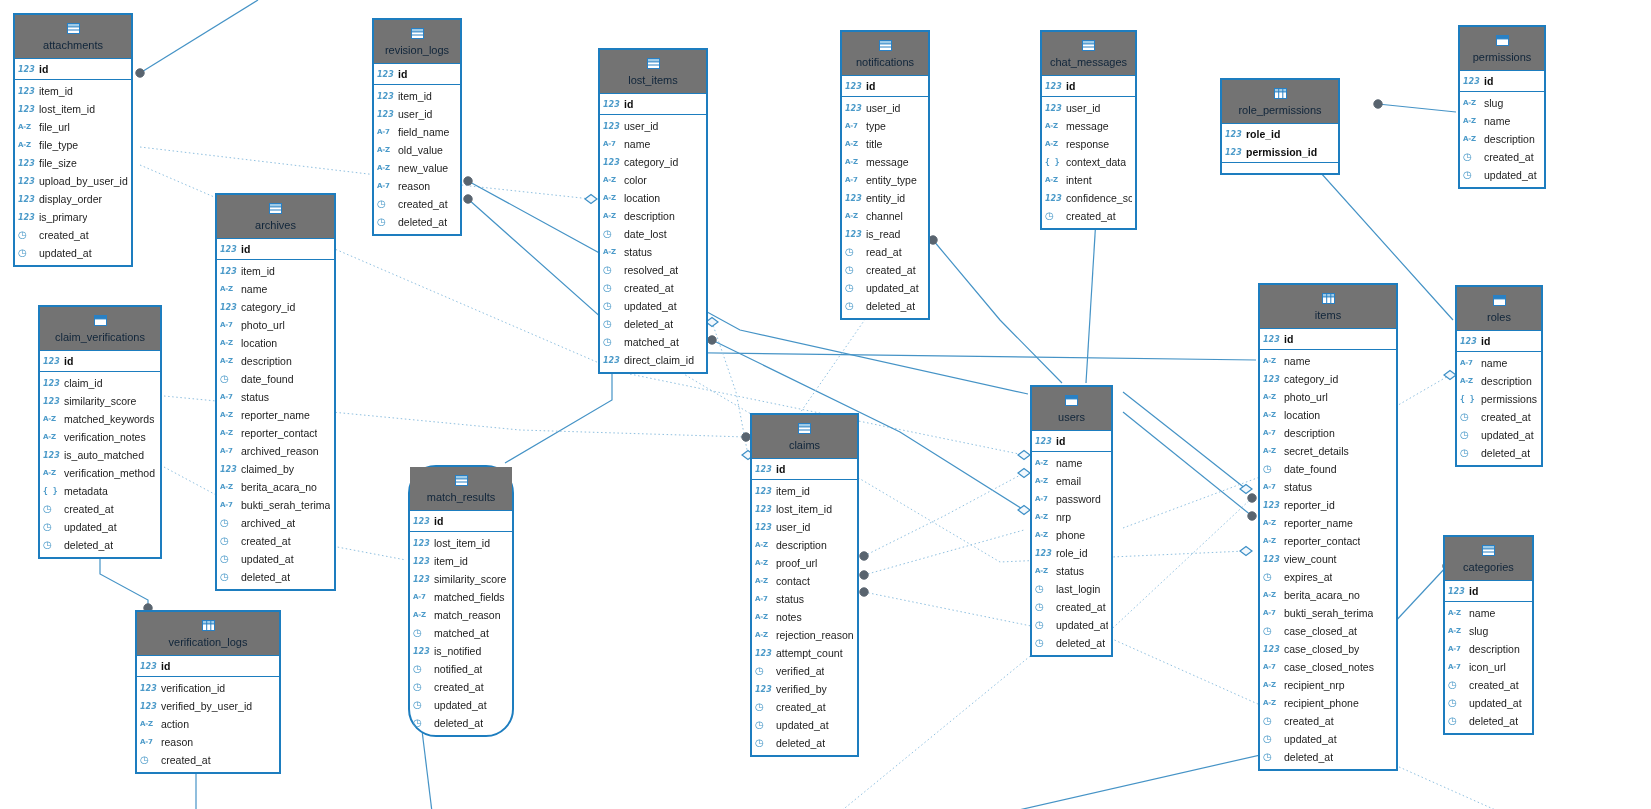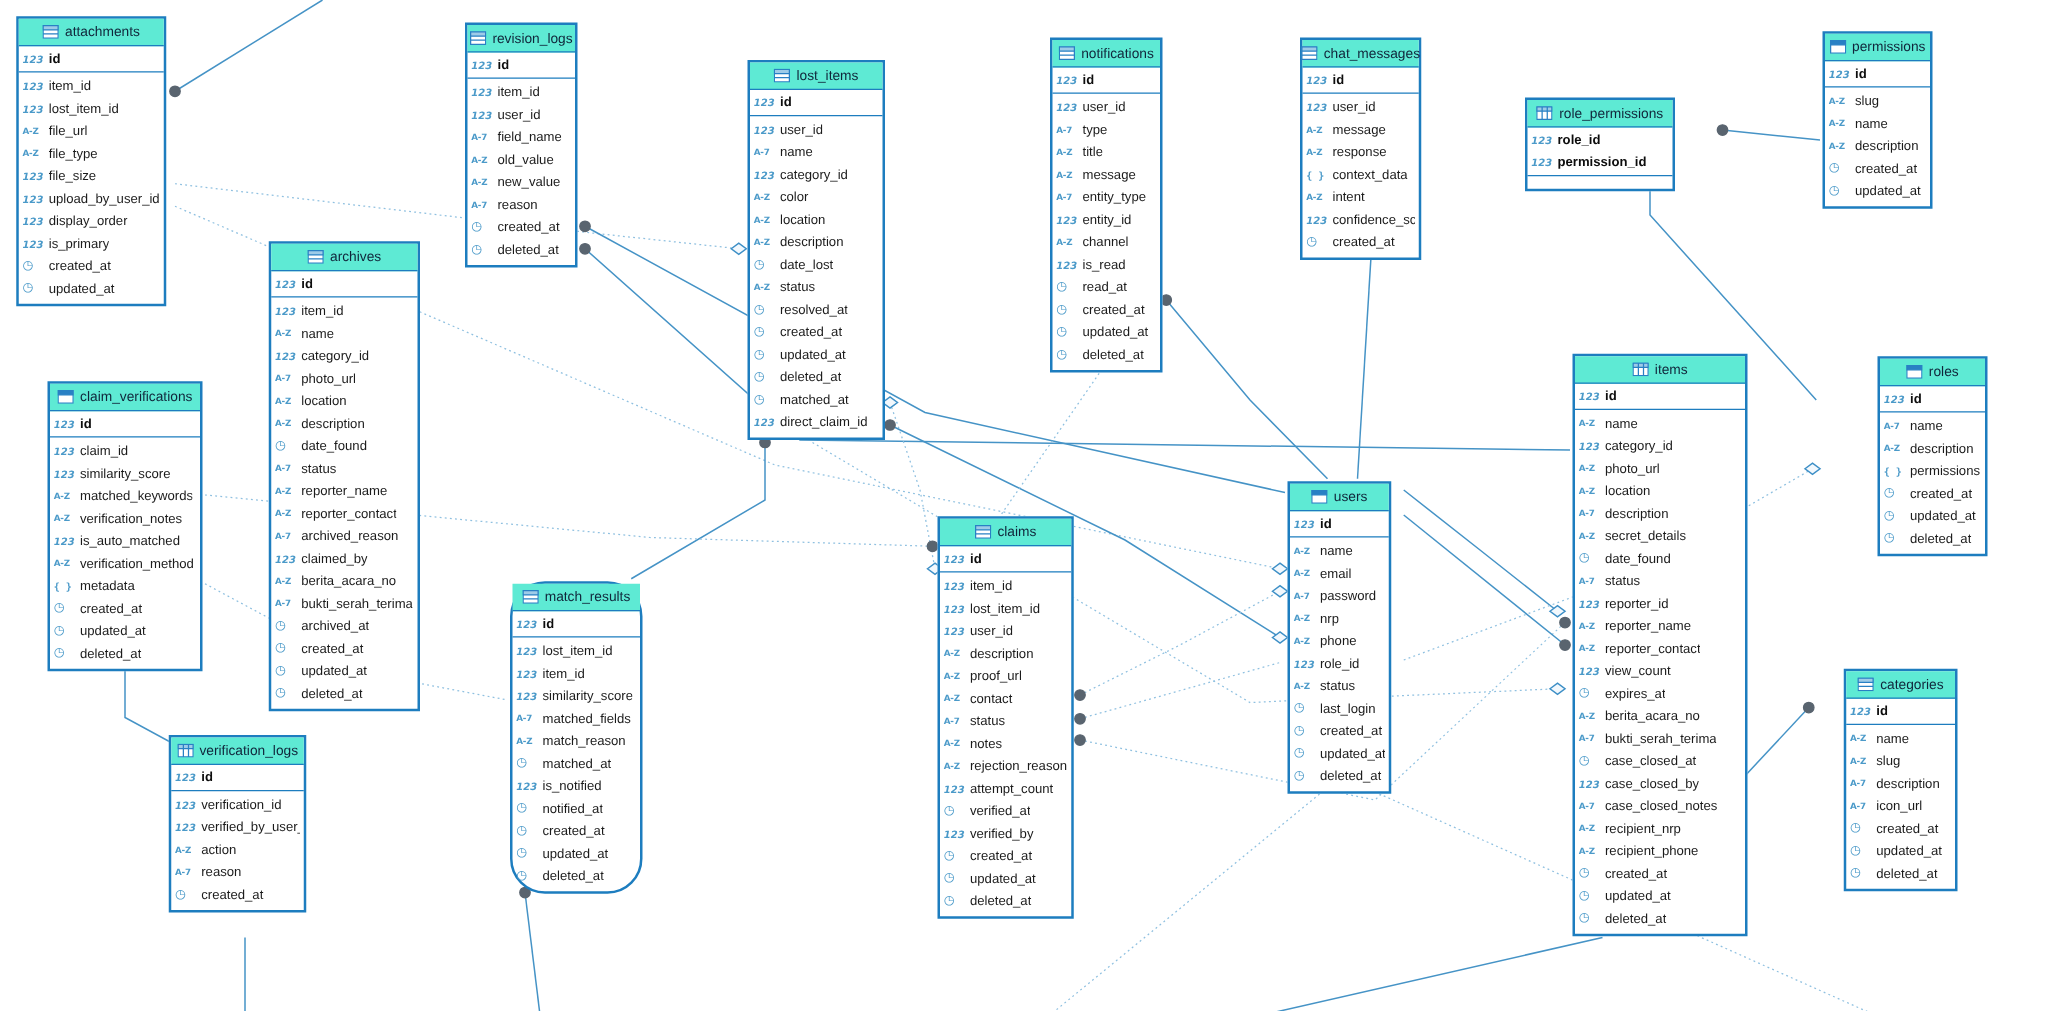--- a/index.html
+++ b/index.html
@@ -6,22 +6,22 @@
   #canvas{position:relative;width:1651px;height:809px;overflow:hidden;background:#ffffff;
           font-family:"Liberation Sans",sans-serif;}
   #edges{position:absolute;left:0;top:0;width:1651px;height:809px;z-index:0;}
   #tables{position:absolute;left:0;top:0;z-index:1;}
   .edge{fill:none;}
   .edge.solid{stroke:#4593c6;stroke-width:1.2;}
   .edge.dotted{stroke:#8fc0e0;stroke-width:1;stroke-dasharray:1.5 2.6;}
   .mcircle{fill:#59646f;stroke:#59646f;}
   .mdiamond{fill:#f2f8fd;stroke:#3d8fc6;stroke-width:1.2;}
   .tbl{position:absolute;background:#ffffff;border:2px solid #1d7dbf;box-sizing:border-box;}
-  .hdr{background:#5eead4;border-bottom:1px solid #1d7dbf;height:21px;display:flex;
-       align-items:center;justify-content:center;gap:5px;padding:0 4px;}
+  .hdr{background:#737373;border-bottom:1px solid #1d7dbf;height:21px;display:flex;
+       align-items:center;justify-content:center;gap:5px;padding:11px 4px;flex-direction:column;}
   .hicon{display:inline-flex;align-items:center;}
   .tname{font-size:11px;color:#10253a;white-space:nowrap;}
   .pks{border-bottom:1px solid #1d7dbf;padding:1px 0;}
   .flds{padding:2px 0 3px 0;min-height:5px;}
   .row{height:18px;display:flex;align-items:center;padding:0 3px;}
   .ticon{flex:0 0 21px;color:#4b9ac9;text-align:left;}
   .t-num{font:italic bold 8px "DejaVu Sans",sans-serif;}
   .t-str,.t-txt{font:bold 7px "DejaVu Sans",sans-serif;letter-spacing:-0.2px;}
   .t-time{font:10px "DejaVu Sans",sans-serif;line-height:1;}
   .t-json{font:bold 8px "DejaVu Sans Mono",monospace;}
@@ -921,21 +921,21 @@
           <div class="row">
             <span class="ticon t-time">◷</span>
             <span class="fname">updated_at</span>
           </div>
           <div class="row">
             <span class="ticon t-time">◷</span>
             <span class="fname">deleted_at</span>
           </div>
         </div>
       </div>
-      <div class="tbl" style="left: 1455px; top: 285px; width: 88px; margin-left: 47px;">
+      <div class="tbl" style="left: 1455px; top: 285px; width: 88px;">
         <div class="hdr">
           <span class="hicon">
             <svg width="13" height="11" viewBox="0 0 13 11">
               <rect x="0.5" y="0.5" width="12" height="10" fill="#ffffff" stroke="#2980c4"></rect>
               <rect x="0.5" y="0.5" width="12" height="3.4" fill="#2980c4" stroke="#2980c4"></rect>
             </svg>
           </span>
           <span class="tname">roles</span>
         </div>
         <div class="pks">
@@ -964,21 +964,21 @@
           <div class="row">
             <span class="ticon t-time">◷</span>
             <span class="fname">updated_at</span>
           </div>
           <div class="row">
             <span class="ticon t-time">◷</span>
             <span class="fname">deleted_at</span>
           </div>
         </div>
       </div>
-      <div class="tbl" style="left: 1443px; top: 535px; width: 91px; margin-left: 32px;">
+      <div class="tbl" style="left: 1443px; top: 535px; width: 91px;">
         <div class="hdr">
           <span class="hicon">
             <svg width="13" height="11" viewBox="0 0 13 11">
               <rect x="0.5" y="0.5" width="12" height="10" fill="#ffffff" stroke="#2980c4"></rect>
               <rect x="0.5" y="0.5" width="12" height="3.4" fill="#9ecbe8" stroke="#2980c4"></rect>
               <line x1="0.5" y1="7" x2="12.5" y2="7" stroke="#2980c4"></line>
             </svg>
           </span>
           <span class="tname">categories</span>
         </div>
@@ -1012,21 +1012,21 @@
           <div class="row">
             <span class="ticon t-time">◷</span>
             <span class="fname">updated_at</span>
           </div>
           <div class="row">
             <span class="ticon t-time">◷</span>
             <span class="fname">deleted_at</span>
           </div>
         </div>
       </div>
-      <div class="tbl" style="left: 135px; top: 588px; width: 110px;">
+      <div class="tbl" style="left: 135px; top: 610px; width: 146px;">
         <div class="hdr">
           <span class="hicon">
             <svg width="13" height="11" viewBox="0 0 13 11">
               <rect x="0.5" y="0.5" width="12" height="10" fill="#ffffff" stroke="#2980c4"></rect>
               <rect x="0.5" y="0.5" width="12" height="3.4" fill="#9ecbe8" stroke="#2980c4"></rect>
               <line x1="4.7" y1="0.5" x2="4.7" y2="10.5" stroke="#2980c4"></line>
               <line x1="8.8" y1="0.5" x2="8.8" y2="10.5" stroke="#2980c4"></line>
             </svg>
           </span>
           <span class="tname">verification_logs</span>

